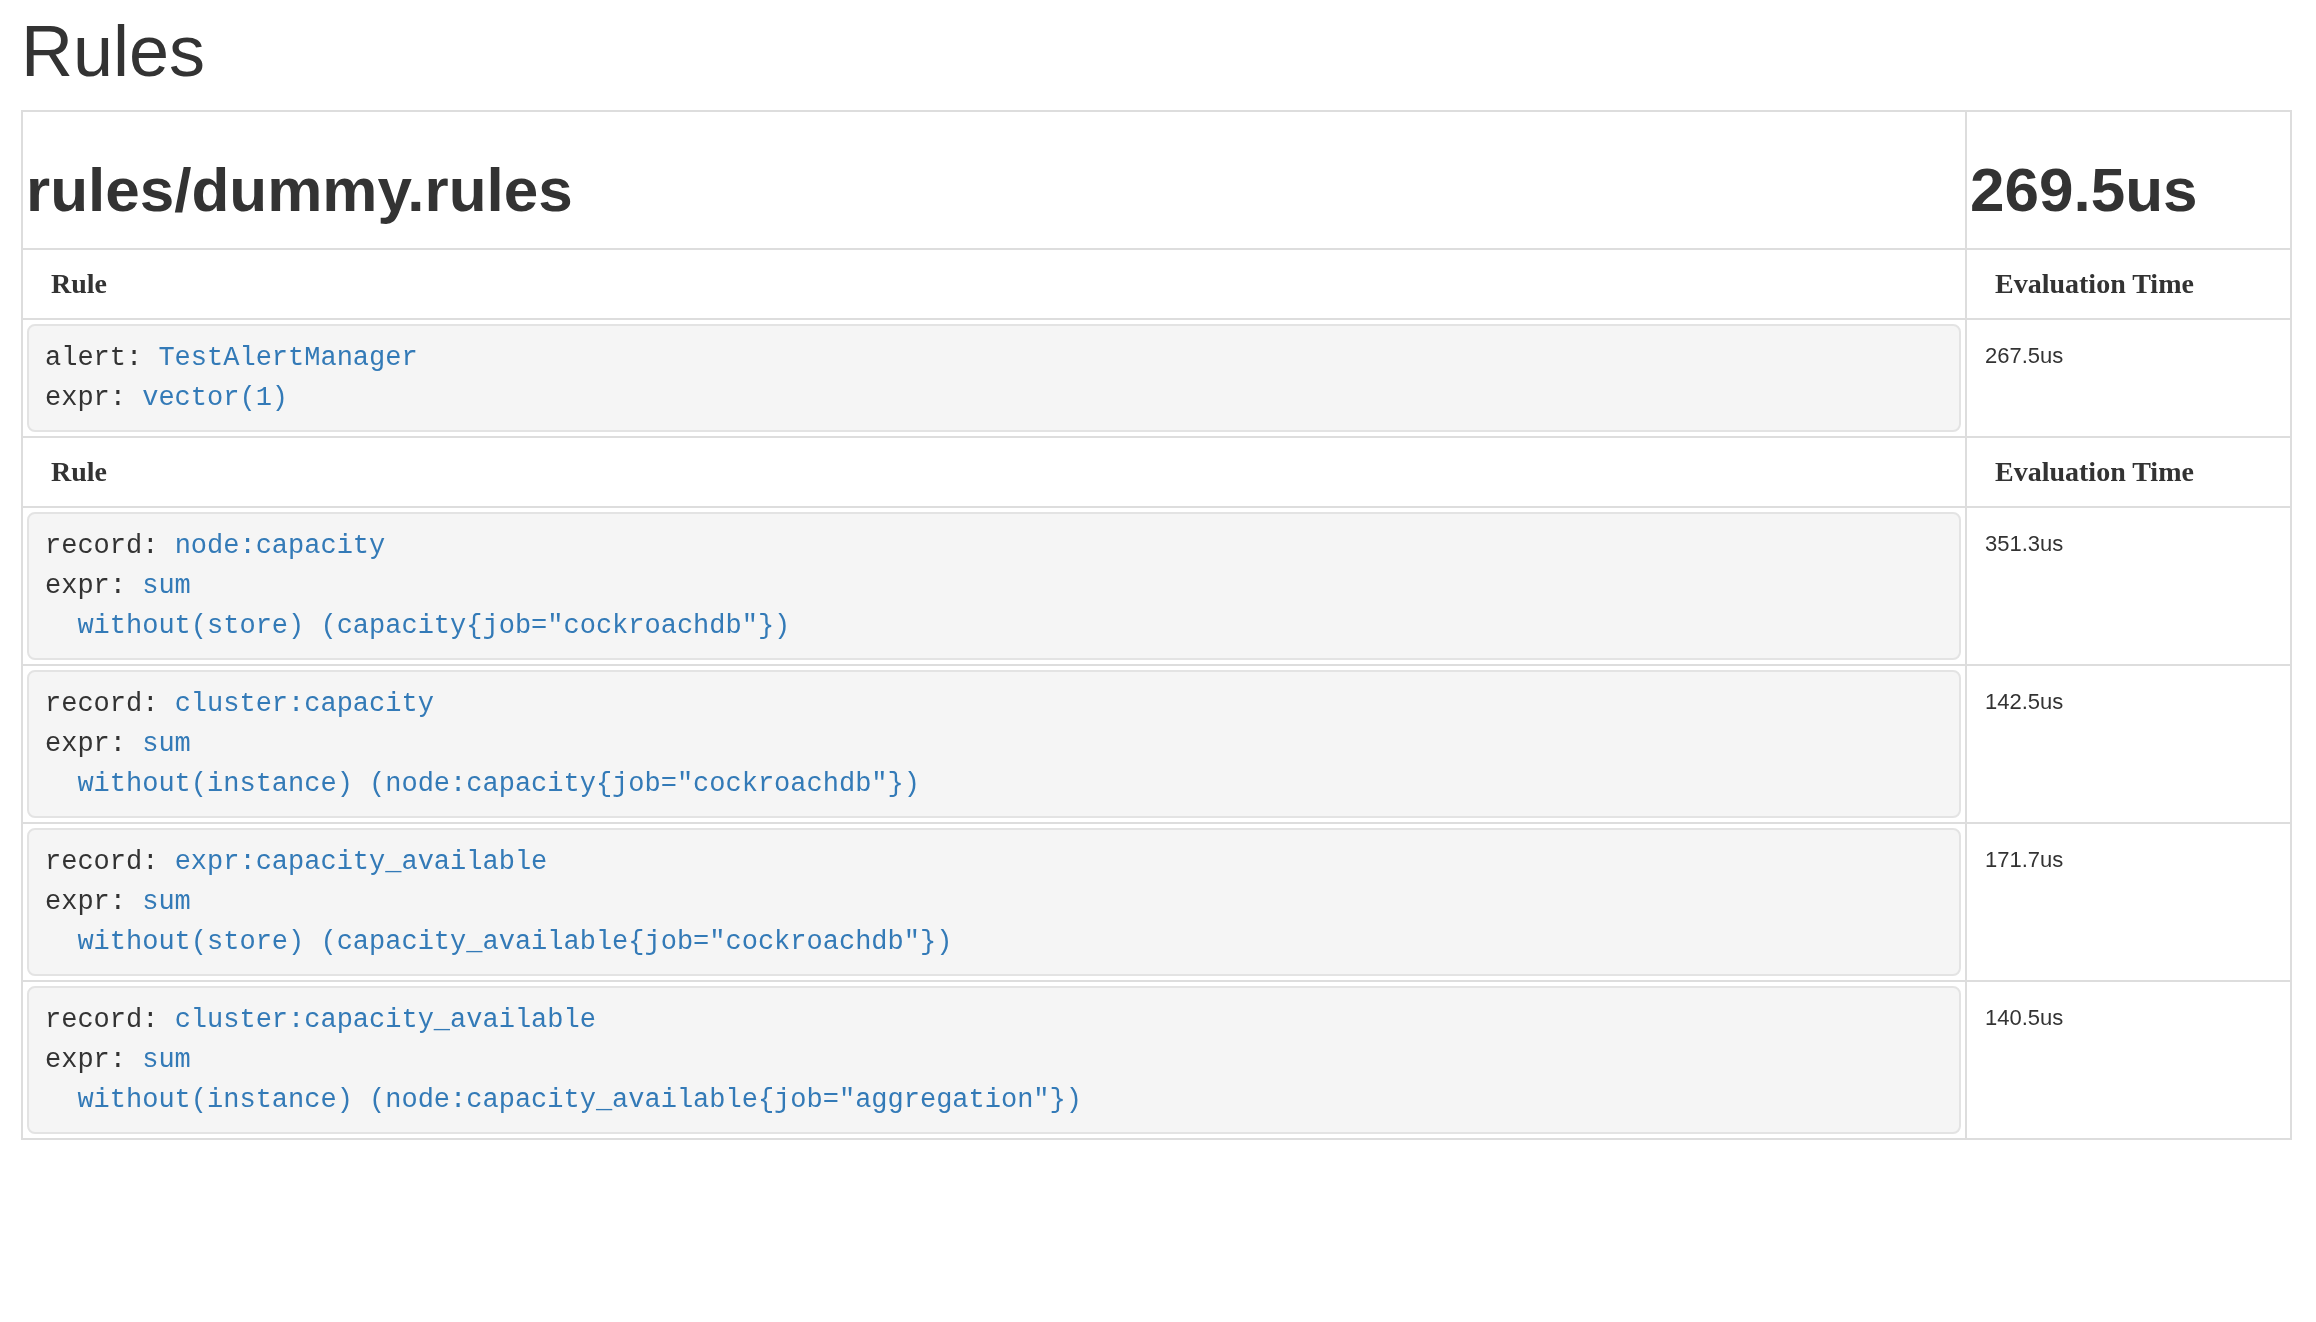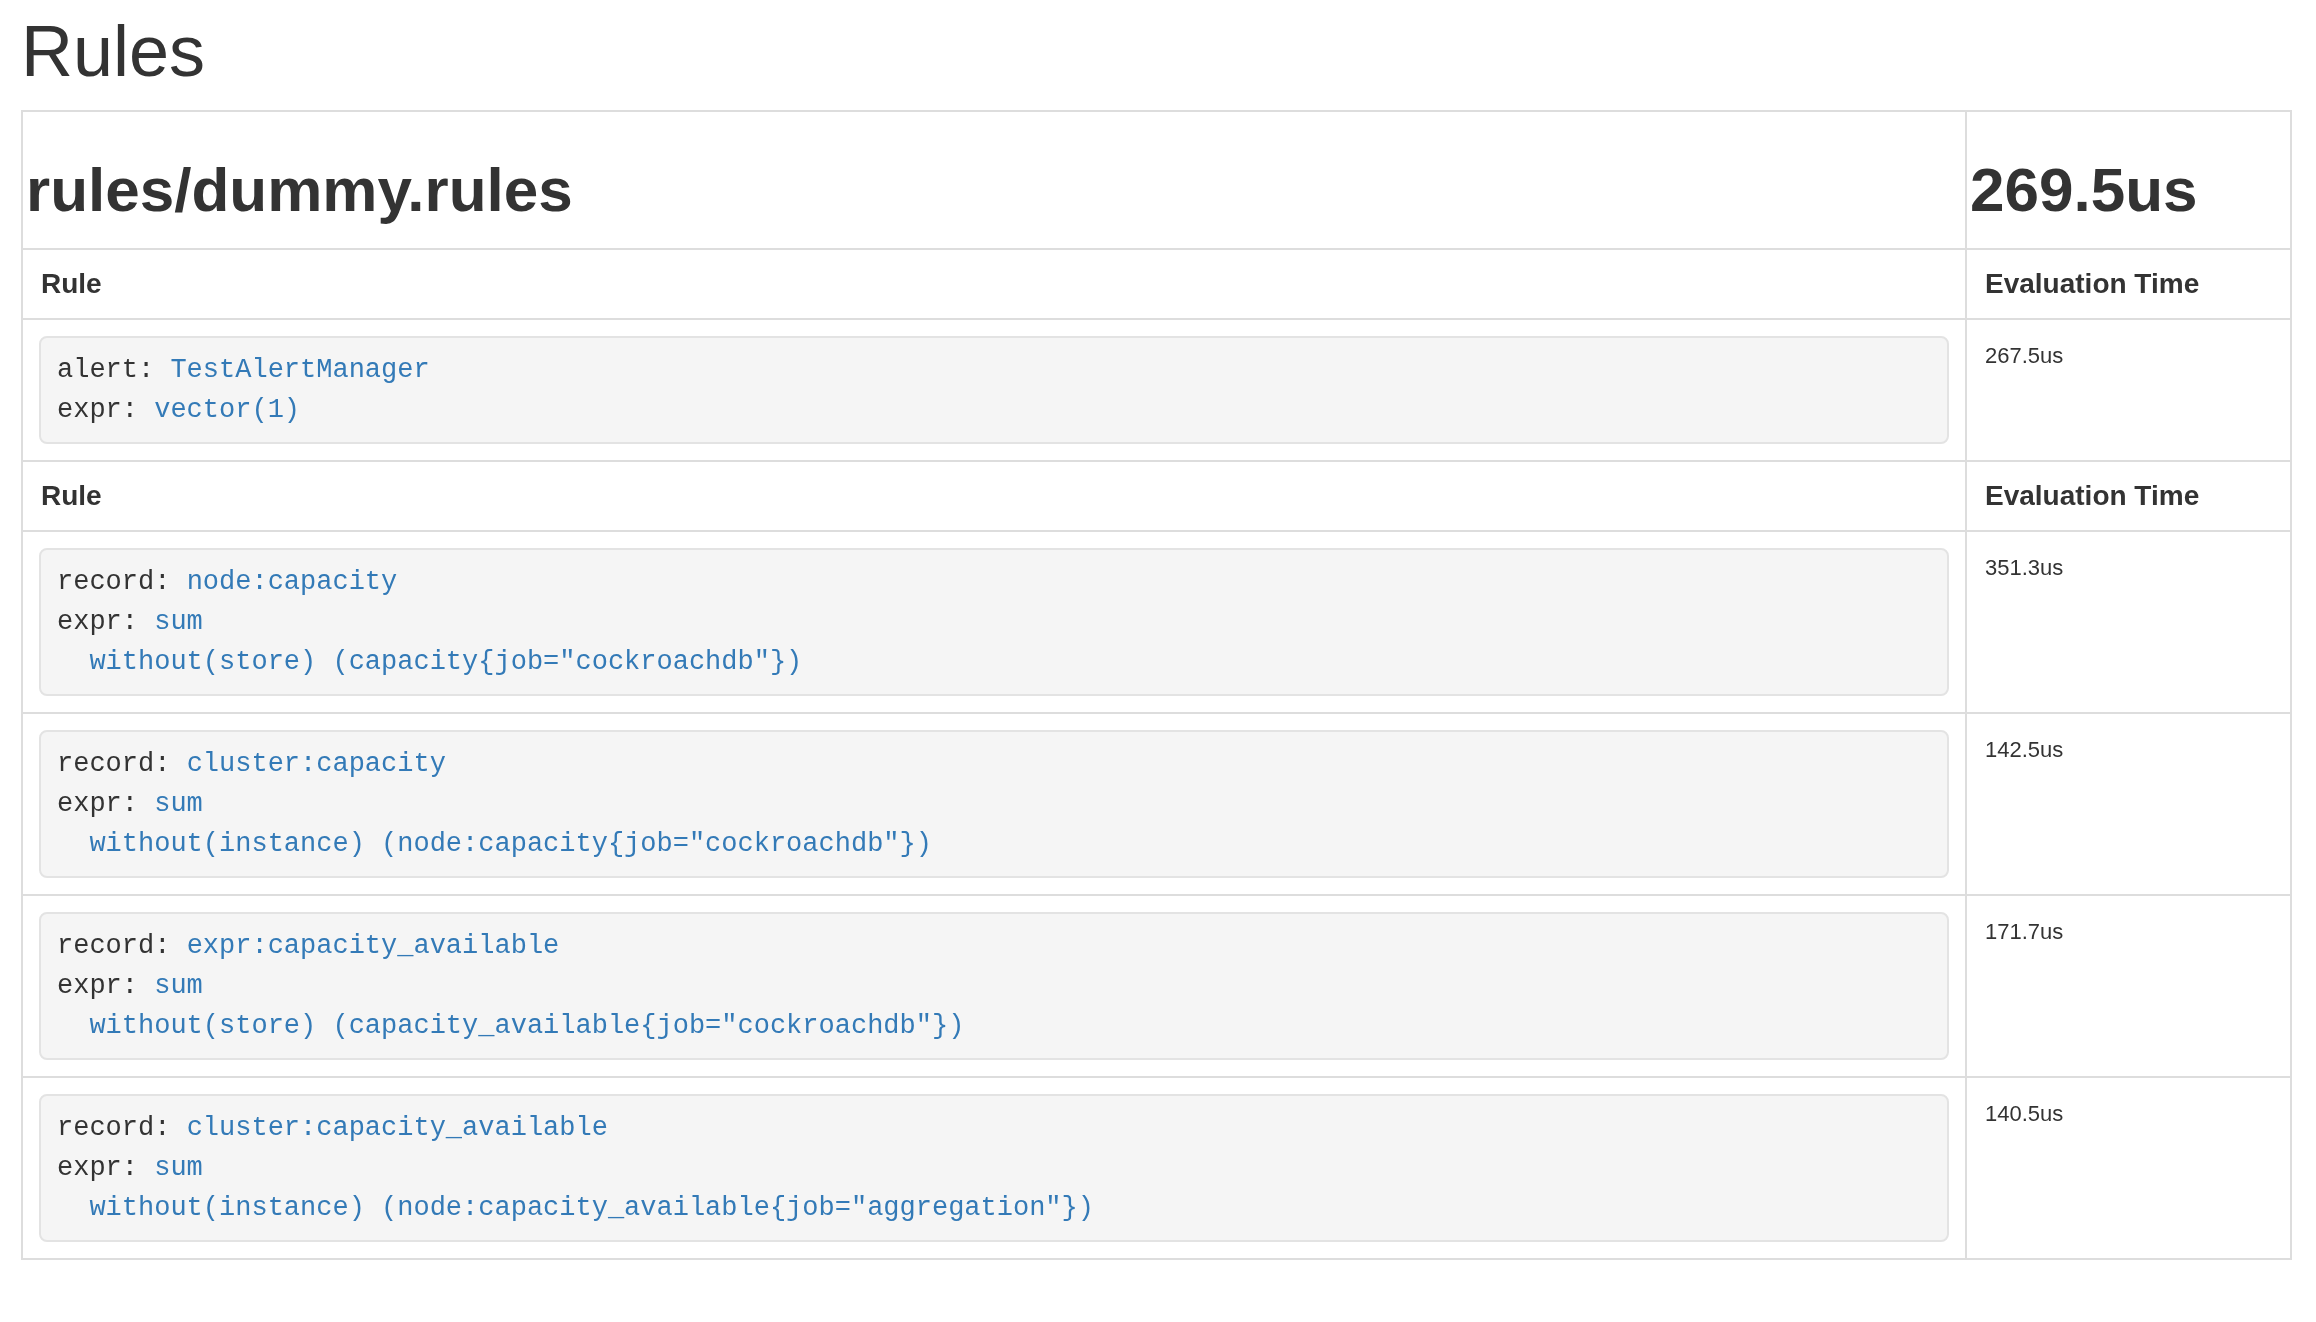--- a/index.html
+++ b/index.html
@@ -32,23 +32,24 @@
     border: 2px solid var(--table-border);
     vertical-align: top; text-align: left;
   }
   td.group-cell, td.group-time-cell { }
   h2.group-heading {
     margin: 42px 0 22px; padding: 0 2px;
     font-size: 62px; line-height: 70px; font-weight: 700;
   }
   th.col-header {
     font-size: 28px; line-height: 40px; font-weight: 700;
-    padding: 14px 18px;
+    padding: 14px 28px;
+    font-family: Liberation Serif, serif;
   }
-  td.rule-cell { padding: 16px; }
+  td.rule-cell { padding: 4px; }
   pre.rule-pre {
     margin: 0;
     background: var(--code-bg);
     border: 2px solid var(--code-border);
     border-radius: 8px;
     padding: 12px 16px;
     font-family: "Liberation Mono", "DejaVu Sans Mono", monospace;
     font-size: 27px; line-height: 40px;
     color: var(--text);
     white-space: pre;

